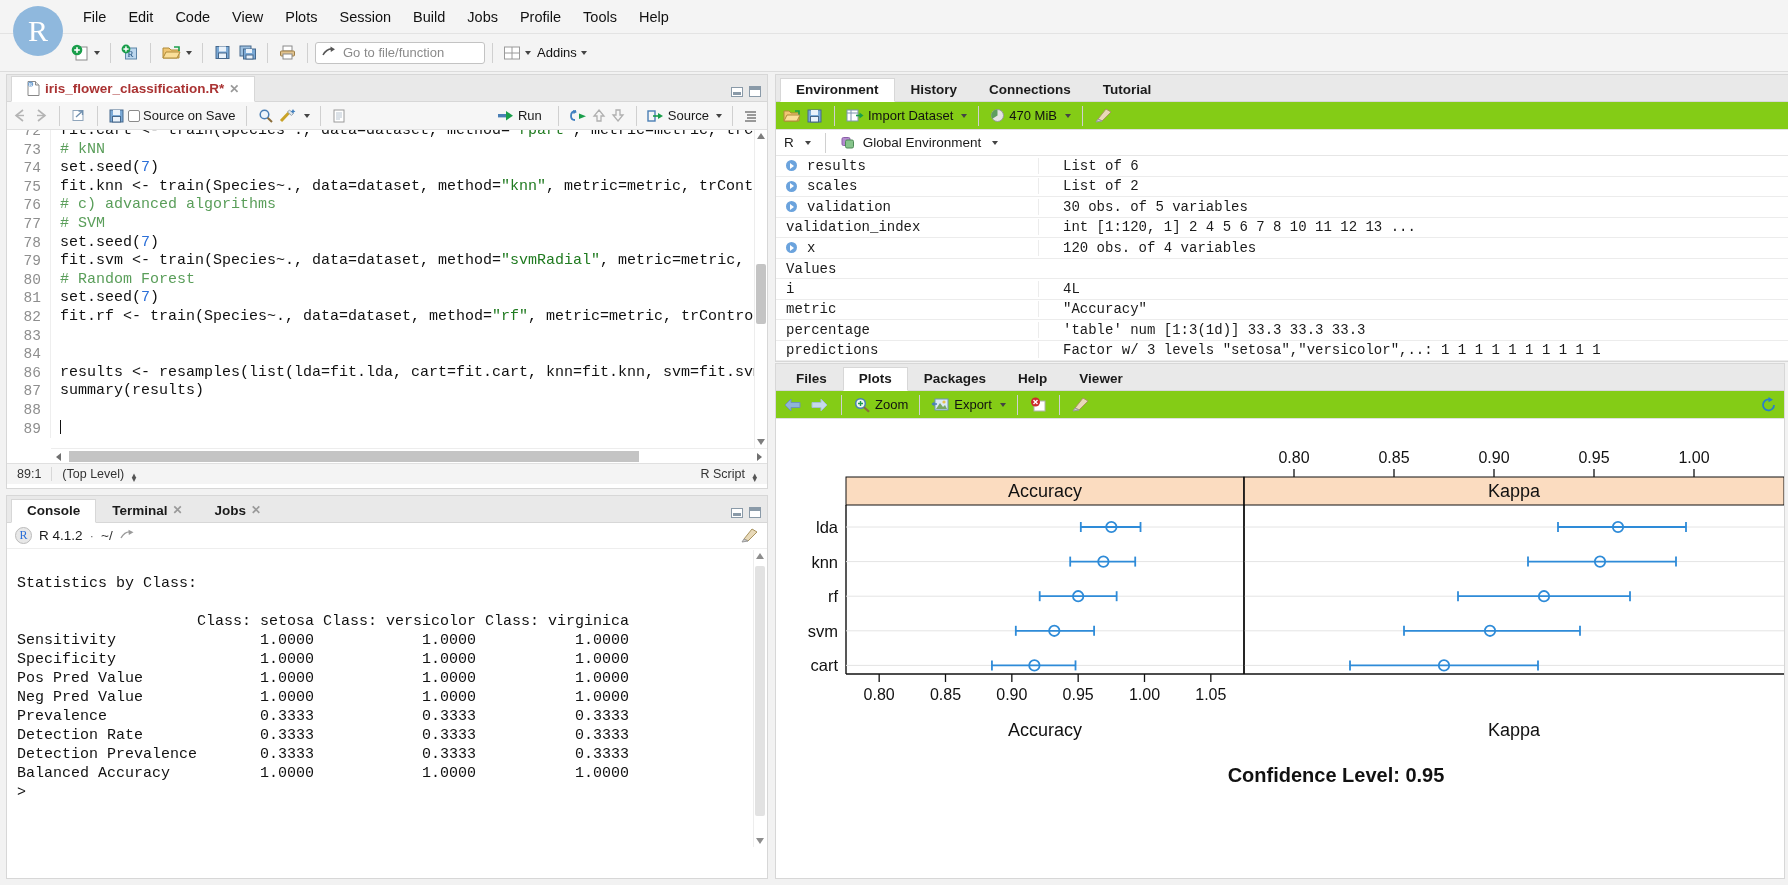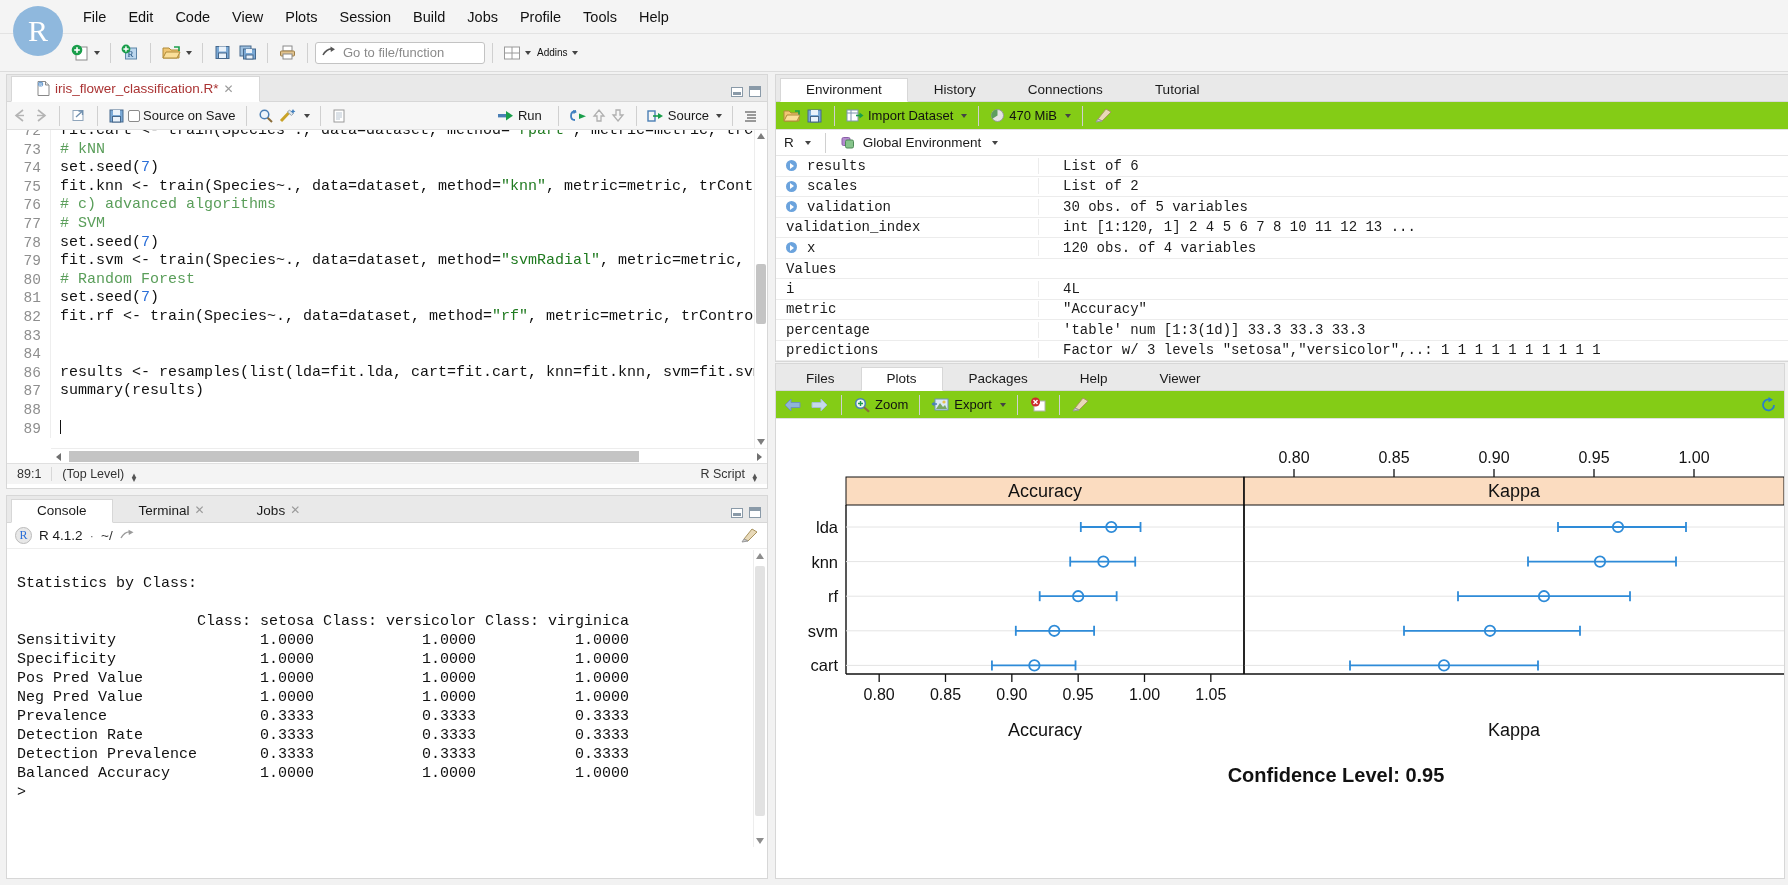--- a/index.html
+++ b/index.html
@@ -35,33 +35,33 @@
     display:flex; align-items:center; padding-left:68px;
   }
   .tb-sep { width:1px; height:20px; background:#d0d0d0; margin:0 7px; }
   .tb-btn { display:flex; align-items:center; padding:2px 3px; cursor:default; }
   .caret { width:0;height:0;border-left:3.5px solid transparent;border-right:3.5px solid transparent;border-top:4.5px solid #444; margin-left:4px; }
   .gotofile {
     display:flex; align-items:center; gap:6px;
     width:170px; height:22px; border:1px solid #c3c3c3; border-radius:3px;
     background:#fff; padding:0 6px; color:#8a8a8a; font-size:13px;
   }
-  .addins { font-size:10px; color:#111; display:flex; }
+  .addins { font-size:13px; color:#111; display:flex; }
 
   
   .pane { position:absolute; background:#fff; border:1px solid #d7d7d7; }
   .pane-tabs {
     display:flex; align-items:flex-end; height:27px;
     background:#e9e9e9; border-bottom:1px solid #d7d7d7;
     padding-left:4px; position:relative;
   }
   .ptab {
-    padding:4px 25px 5px; font-size:13.5px; color:#1a1a1a;
+    padding:4px 15px 5px; font-size:13.5px; color:#1a1a1a;
     border:1px solid transparent; border-bottom:none; cursor:default;
-    display:flex; align-items:center; gap:5px; line-height:1;
+    display:flex; align-items:center; gap:5px; line-height:1;font-weight:bold;
   }
   .ptab.active { background:#fff; border-color:#d7d7d7; border-bottom:1px solid #fff; margin-bottom:-1px; }
   .ptab .xc { color:#9a9a9a; font-size:12px; }
   .pane-toolbar {
     display:flex; align-items:center; height:28px;
     background:#84cc16; border-bottom:1px solid #e0e0e0;
     padding:0 6px; gap:4px;
   }
   .pane-toolbar .txt { font-size:13px; color:#111; }
   .minmax { position:absolute; right:6px; bottom:4px; display:flex; gap:6px; align-items:center; }

